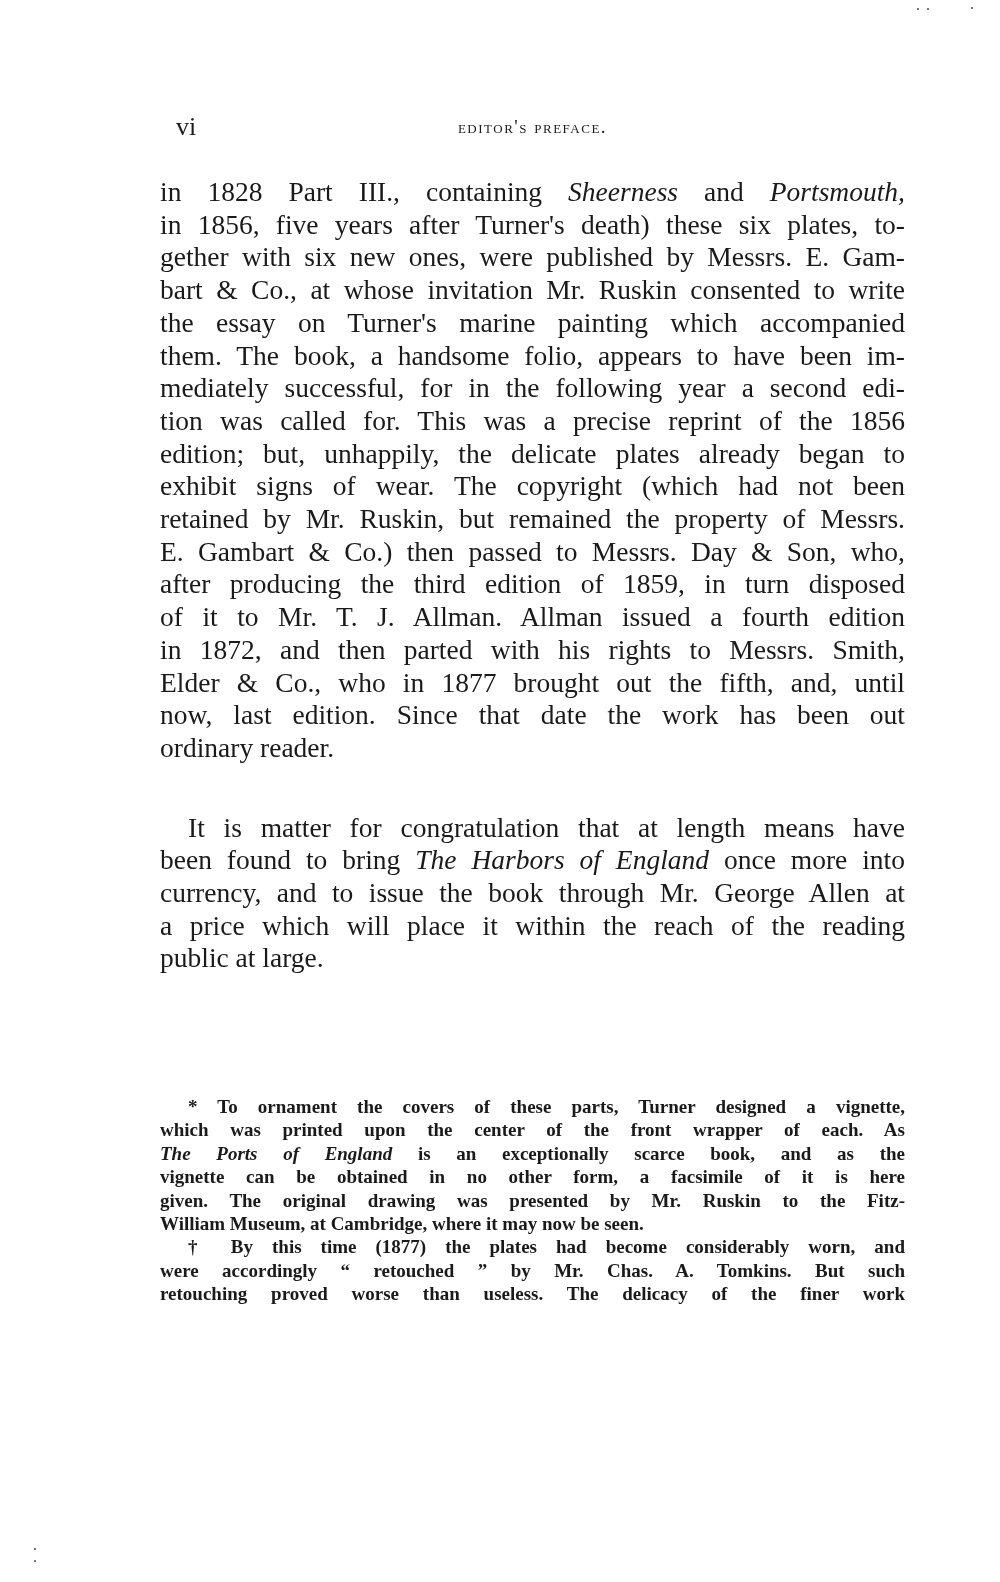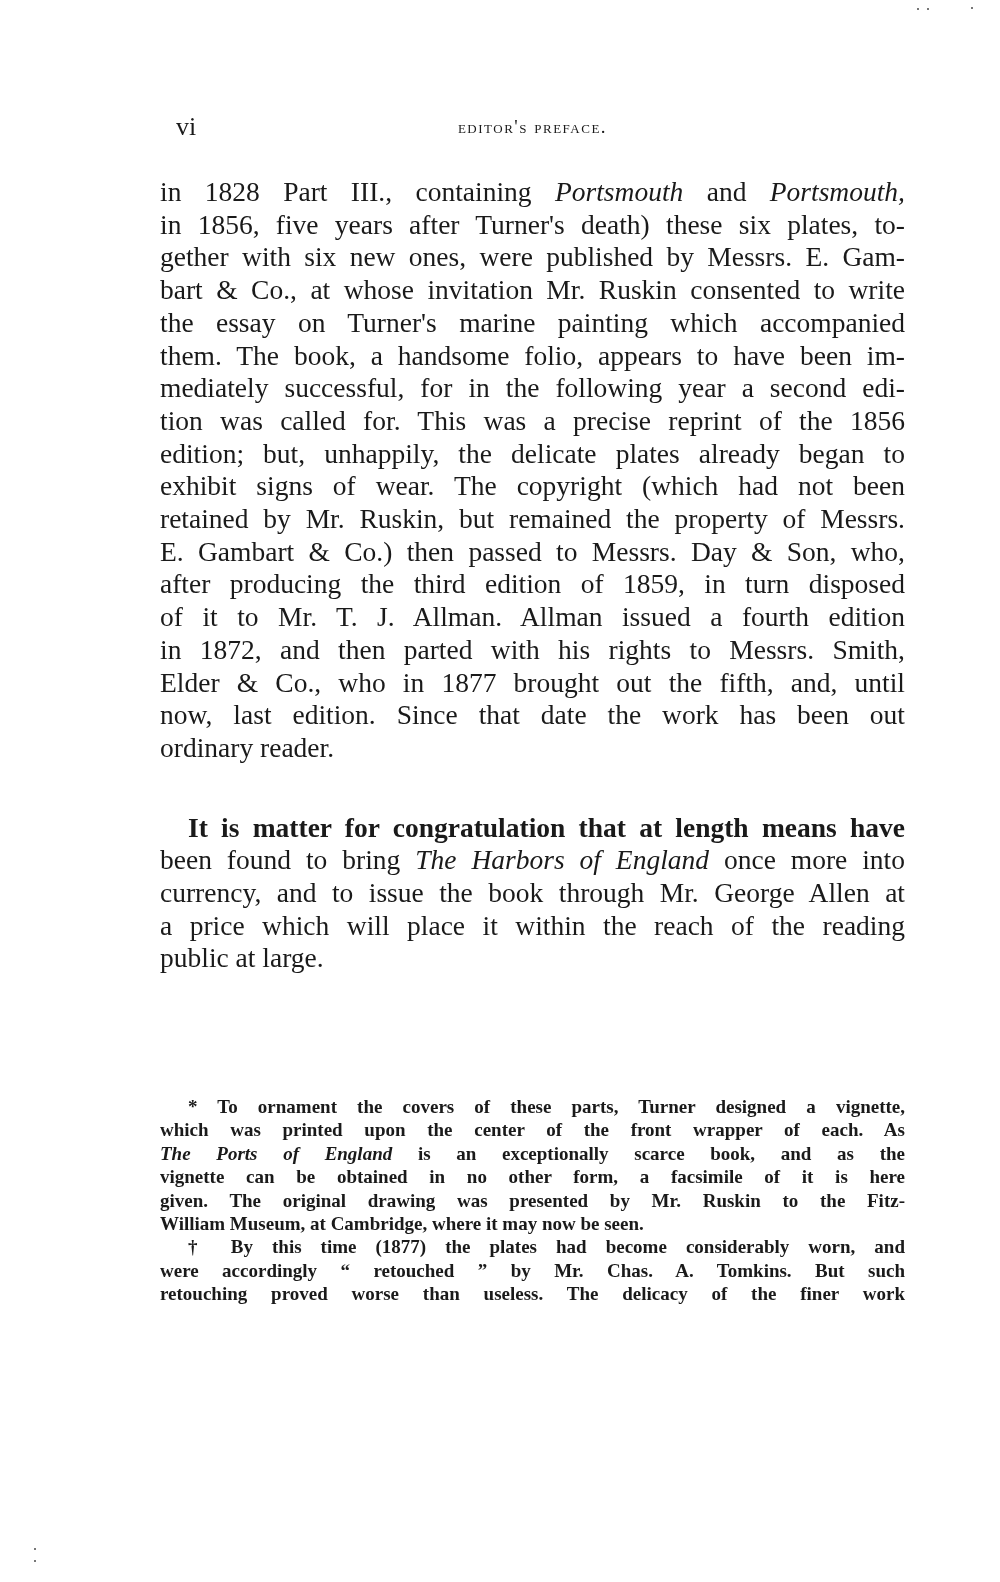--- a/index.html
+++ b/index.html
@@ -19,42 +19,42 @@
 </head>
 <body>
 
 <div class="header">
   <span class="folio">vi</span>
   <span class="running-head">EDITOR'S PREFACE.</span>
 </div>
 
 <div class="body-text">
   <div>
-      <span class="line">in 1828 Part III., containing <i>Portsmouth</i> and <i>Portsmouth,</i></span>
+      <span class="line">in 1828 Part III., containing <i>Sheerness</i> and <i>Portsmouth,</i></span>
       <span class="line">in 1856, five years after Turner's death) these six plates, to-</span>
       <span class="line">gether with six new ones, were published by Messrs. E. Gam-</span>
       <span class="line">bart &amp; Co., at whose invitation Mr. Ruskin consented to write</span>
       <span class="line">the essay on Turner's marine painting which accompanied</span>
       <span class="line">them. The book, a handsome folio, appears to have been im-</span>
       <span class="line">mediately successful, for in the following year a second edi-</span>
       <span class="line">tion was called for. This was a precise reprint of the 1856</span>
       <span class="line">edition; but, unhappily, the delicate plates already began to</span>
       <span class="line">exhibit signs of wear. The copyright (which had not been</span>
       <span class="line">retained by Mr. Ruskin, but remained the property of Messrs.</span>
       <span class="line">E. Gambart &amp; Co.) then passed to Messrs. Day &amp; Son, who,</span>
       <span class="line">after producing the third edition of 1859, in turn disposed</span>
       <span class="line">of it to Mr. T. J. Allman. Allman issued a fourth edition</span>
       <span class="line">in 1872, and then parted with his rights to Messrs. Smith,</span>
       <span class="line">Elder &amp; Co., who in 1877 brought out the fifth, and, until</span>
       <span class="line">now, last edition. Since that date the work has been out</span>
       <span class="line last">ordinary reader.</span>
     </div>
   <div class="gap"></div>
   <div>
-      <span class="line" style="padding-left: 28px; font-weight: bold;">It is matter for congratulation that at length means have</span>
+      <span class="line" style="padding-left: 28px;">It is matter for congratulation that at length means have</span>
       <span class="line">been found to bring <i>The Harbors of England</i> once more into</span>
       <span class="line">currency, and to issue the book through Mr. George Allen at</span>
       <span class="line">a price which will place it within the reach of the reading</span>
       <span class="line last">public at large.</span>
     </div>
   <div class="gap"></div>
 </div>
 
 <div class="footnotes">
   <div>

